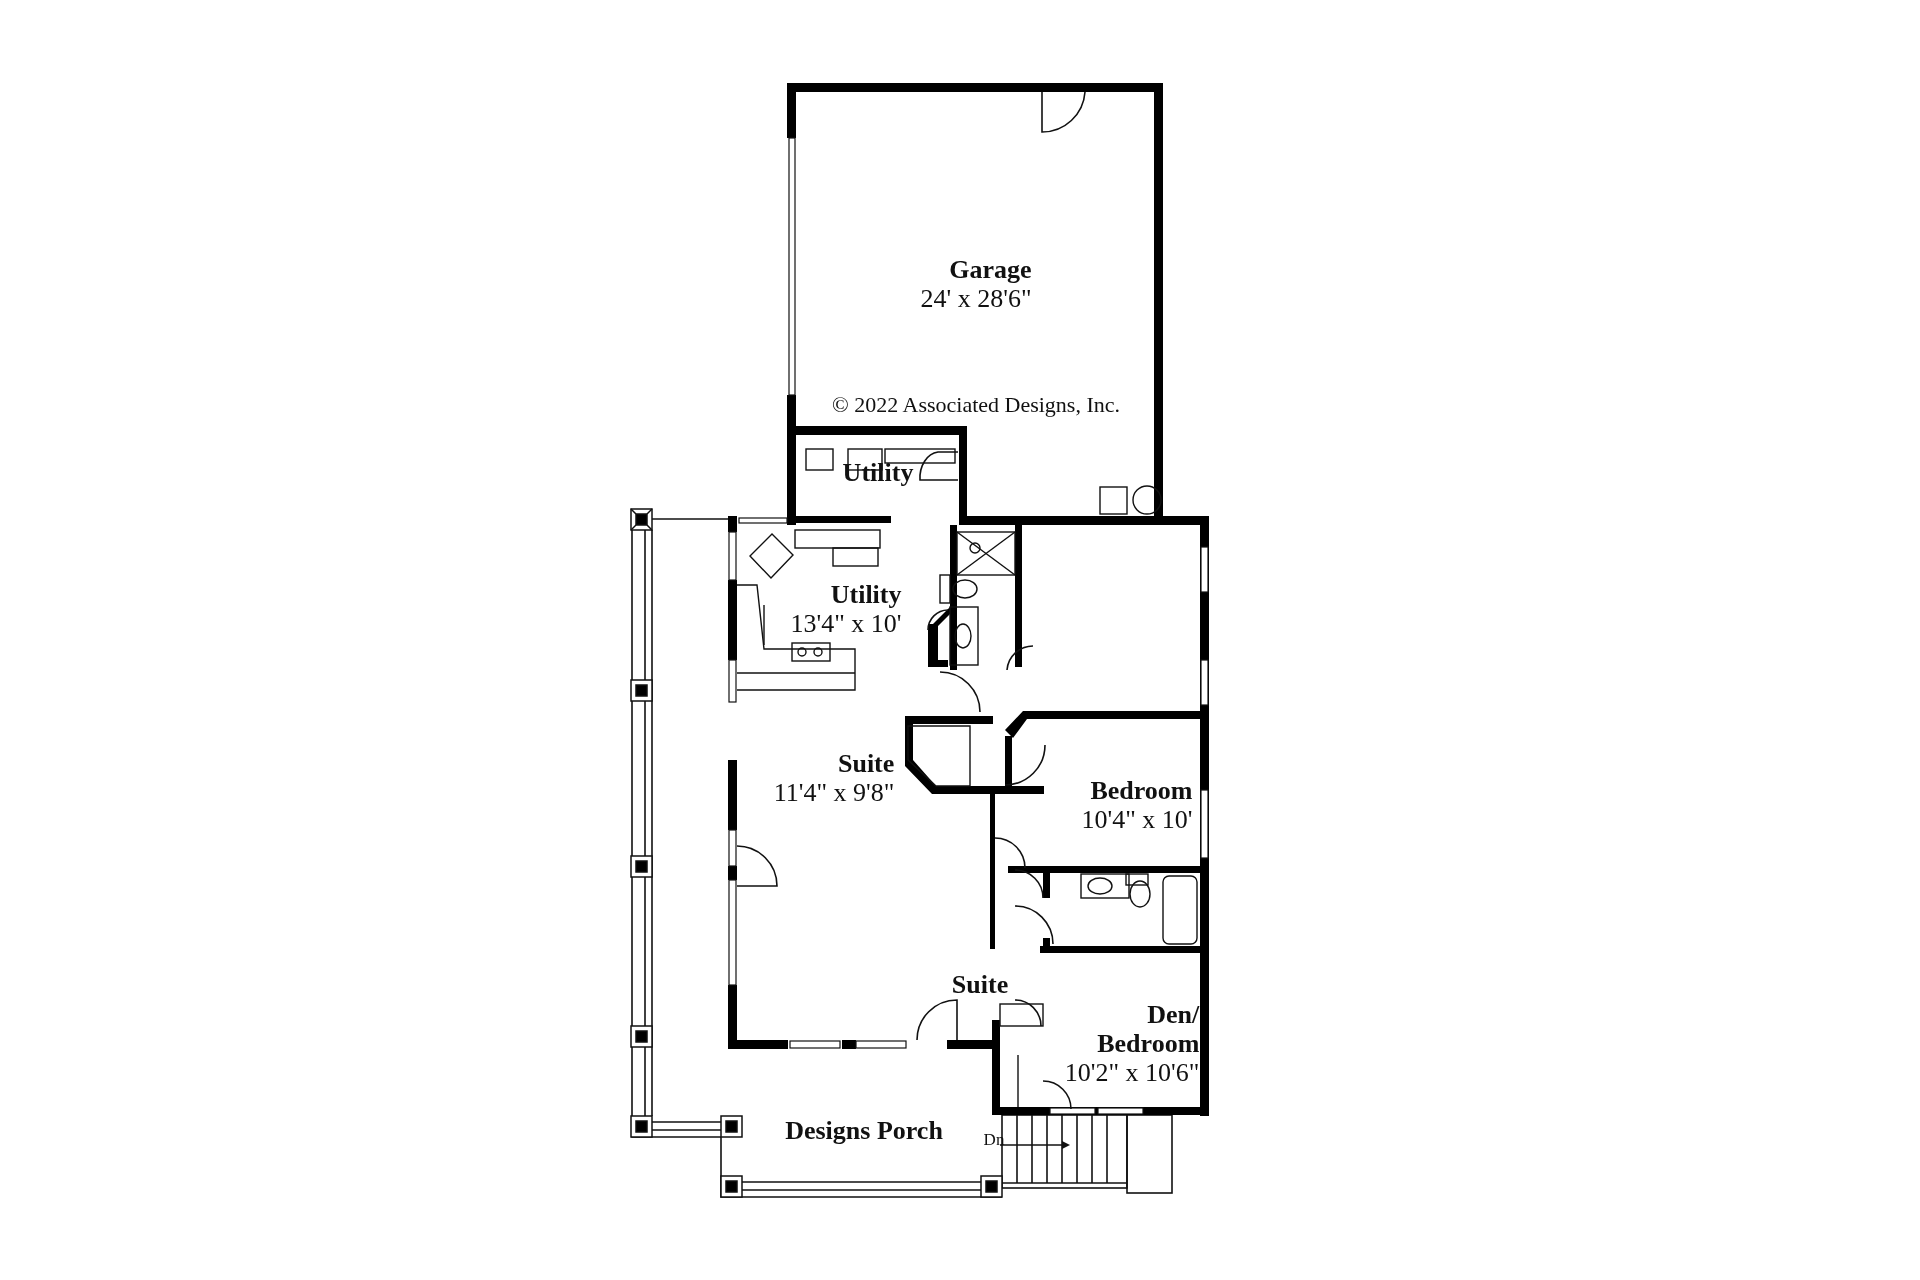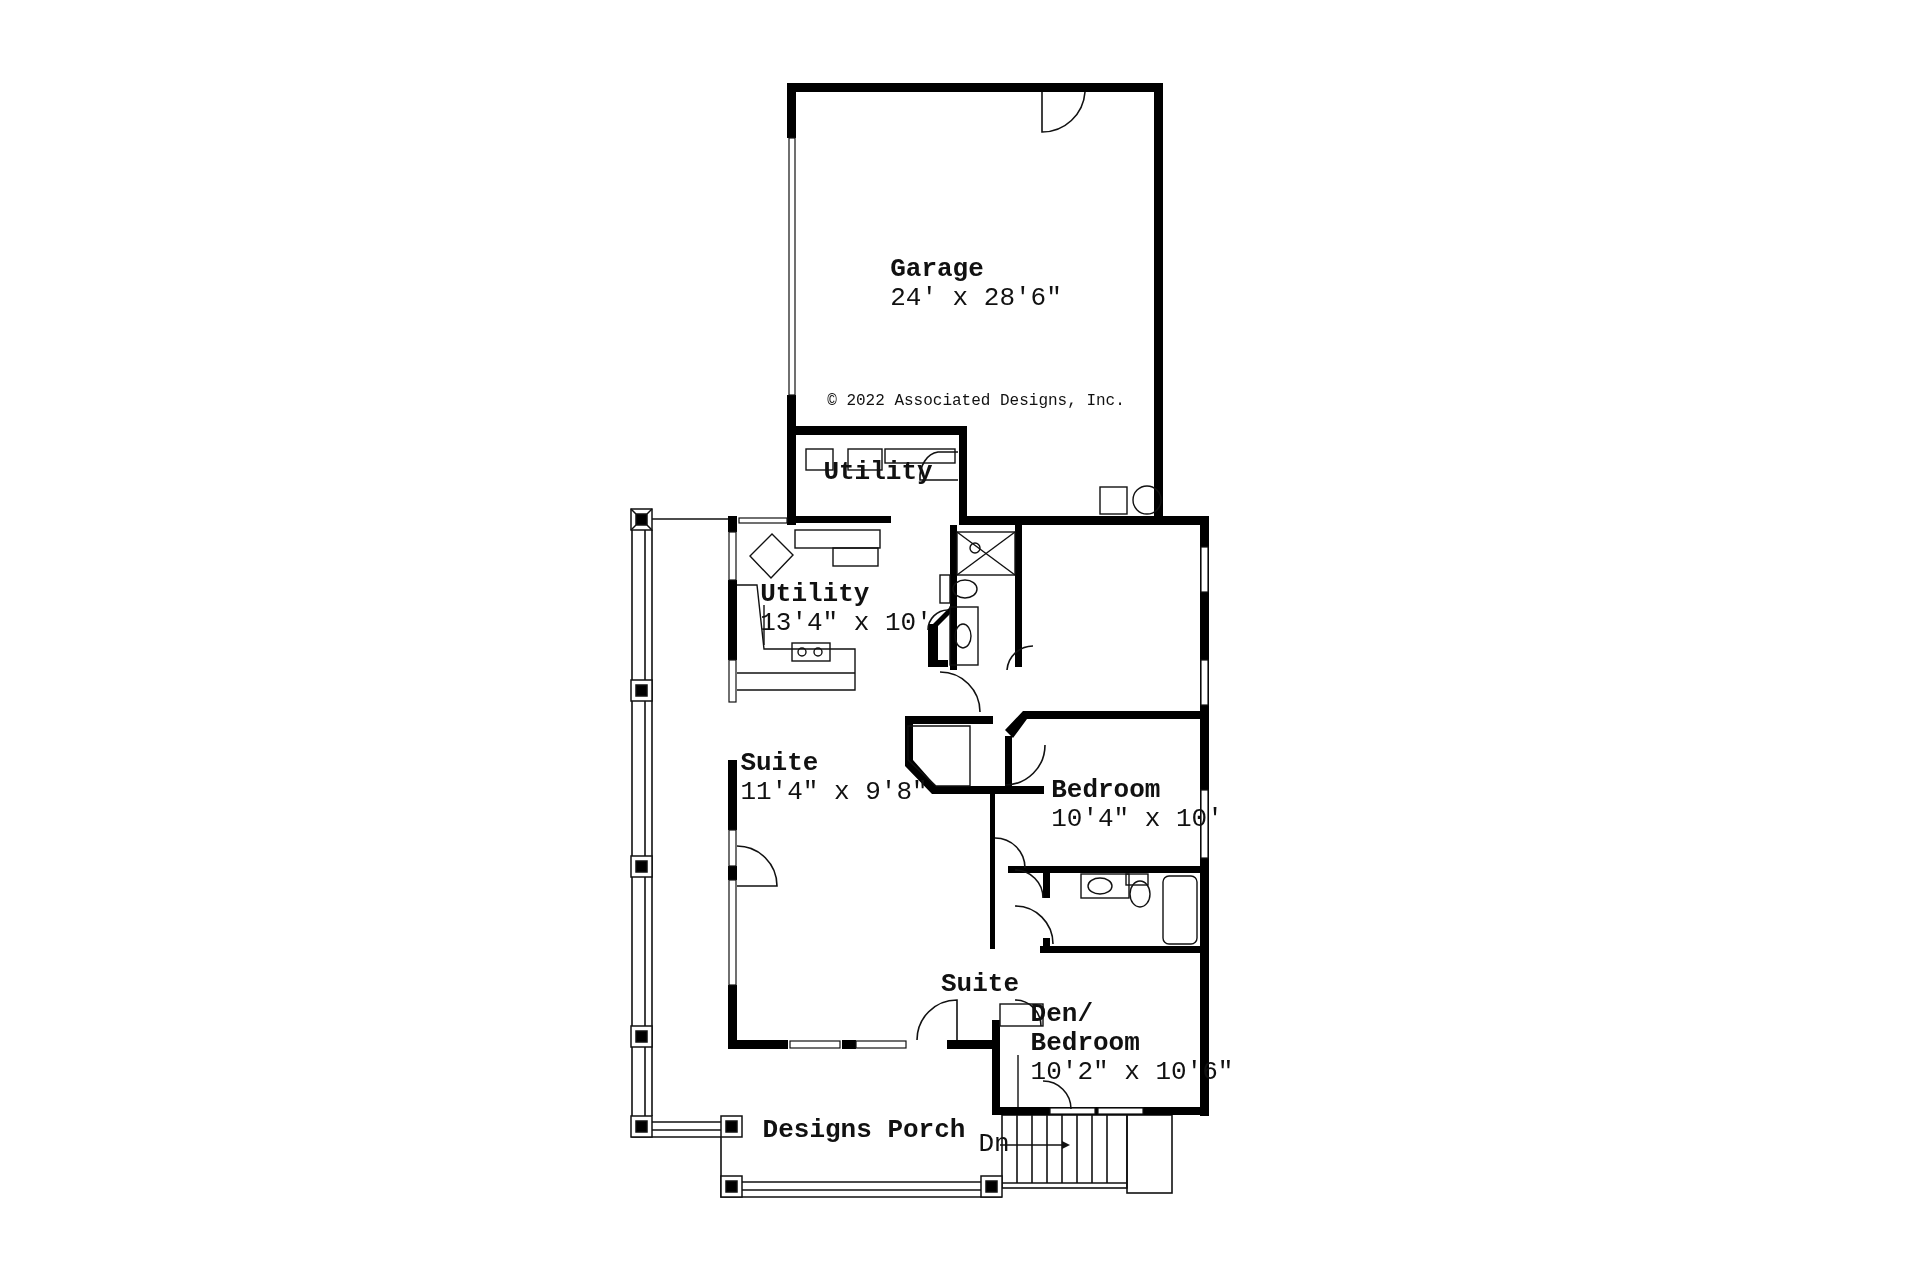--- a/index.html
+++ b/index.html
@@ -1,22 +1,22 @@
 <!DOCTYPE html>
 <html><head>
 <meta charset="utf-8">
 <style>
   html,body{margin:0;padding:0;background:#ffffff;}
   #canvas{position:relative;width:1920px;height:1280px;background:#fff;overflow:hidden;}
   svg{position:absolute;left:0;top:0;}
-  .lbl{position:absolute;font-family:Liberation Mono, monospace;color:#111;text-align:left;white-space:nowrap;transform:translateX(-50%);line-height:1.12;}
+  .lbl{position:absolute;font-family:Liberation Serif, serif;color:#111;text-align:right;white-space:nowrap;transform:translateX(-50%);line-height:1.12;}
   .b{font-weight:bold;font-size:26px;display:block;}
   .r{font-weight:normal;font-size:26px;display:block;}
-  .copy{font-size:16px;font-weight:normal;}
-  .dn{font-size:26px;}
+  .copy{font-size:22px;font-weight:normal;}
+  .dn{font-size:17px;}
 </style>
 </head>
 <body>
 
 <div id="canvas">
 <svg width="1920" height="1280" viewBox="0 0 1920 1280">
   <g fill="none" stroke="#111" stroke-width="1.6">
 
     <polyline points="641,519 736,519"></polyline>
     <polyline points="632,519 632,1137 721,1137 721,1197 1002,1197"></polyline>

